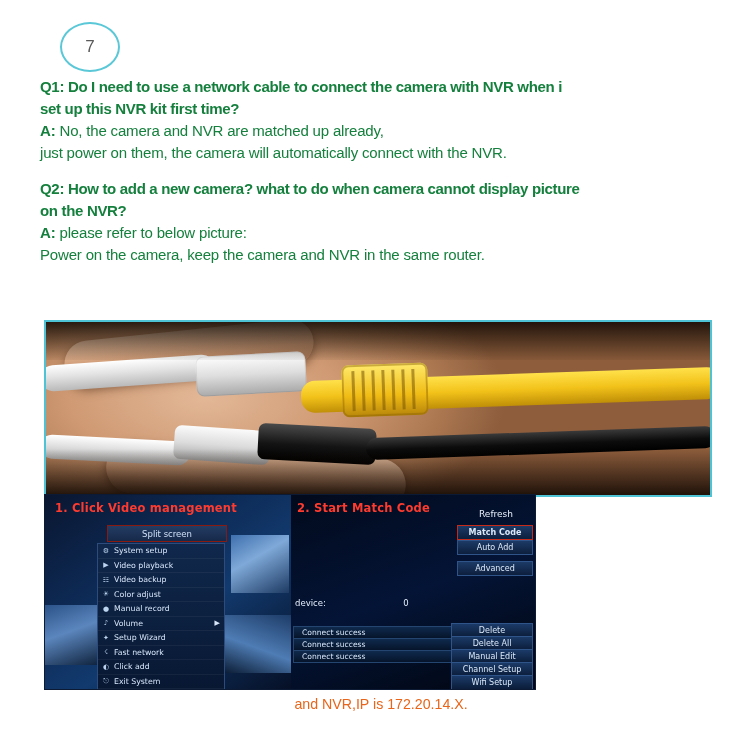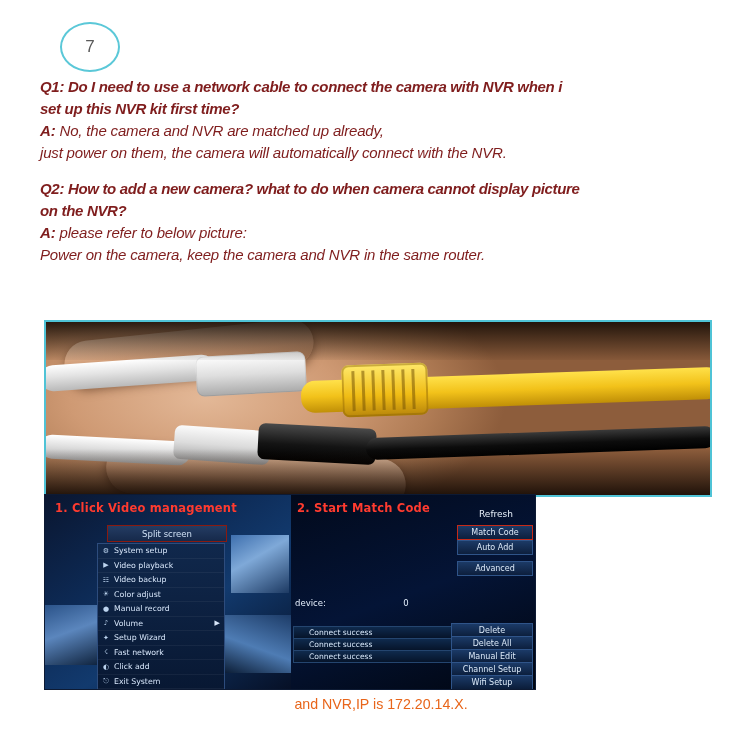--- a/index.html
+++ b/index.html
@@ -53,22 +53,21 @@
     color: #2b2b2b;
   }
   
   .body-text {
     position: absolute;
     left: 40px;
     top: 76px;
     width: 678px;
     font-size: 15.5px;
     line-height: 1.42;
-    color: #7f1d1d;
-    font-style: italic;
+    color: #15803d;
   }
   .qline {
     font-weight: bold;
     letter-spacing: -0.35px;
     font-stretch: condensed;
     transform: scaleX(0.97);
     transform-origin: left top;
   }
   .aline {
     letter-spacing: -0.2px;
@@ -271,21 +270,21 @@
   .btn-r {
     position: absolute;
     left: 166px;
     width: 74px; height: 13px;
     background: linear-gradient(180deg,#1c3a66,#0d1f3d);
     border: 1px solid #2f5489;
     color: #dce9f8;
     font-size: 8px;
     display: flex; align-items: center; justify-content: center;
   }
-  .btn-r.hl { border-color: #c72a18; }
+  .btn-r.hl { border-color: #c72a18; font-weight: bold; }
   .dev-label {
     position: absolute;
     left: 4px;
     font-size: 8.5px;
     color: #e4eefb;
   }
   .table-head {
     position: absolute;
     left: 2px; top: 118px;
     width: 152px; height: 12px;
@@ -296,21 +295,21 @@
     display: flex; align-items: center; justify-content: center; margin-top: 20px;
   }
   .row-r {
     position: absolute;
     left: 2px;
     width: 152px; height: 11px;
     background: linear-gradient(180deg,#0f2a4d,#06142a);
     border: 1px solid #24456f;
     color: #d6e6f8;
     font-size: 7.6px;
-    display: flex; align-items: center; padding-left: 15px;
+    display: flex; align-items: center; padding-left: 8px;
   }
   .btn-r2 {
     position: absolute;
     left: 160px;
     width: 80px; height: 12.5px;
     background: linear-gradient(180deg,#1b3a67,#0b1d3a);
     border: 1px solid #2f5489;
     color: #dbe9f8;
     font-size: 8px;
     display: flex; align-items: center; justify-content: center;

